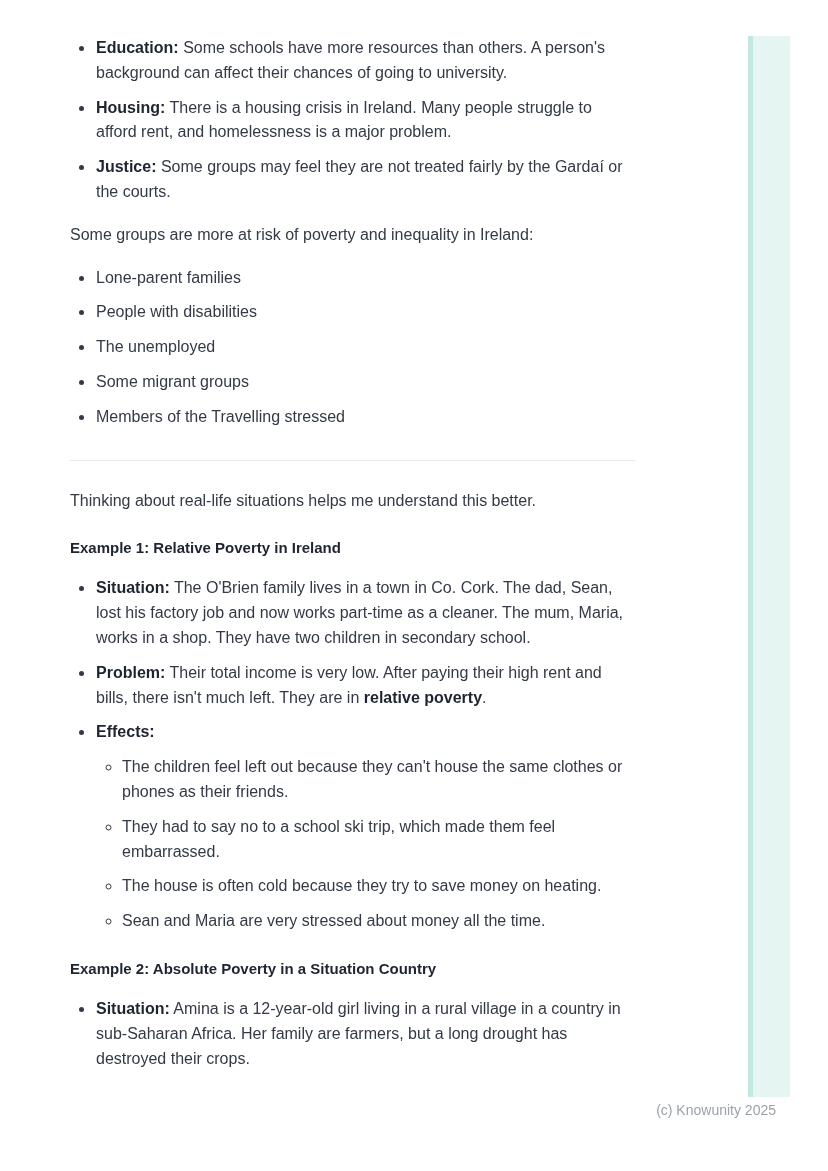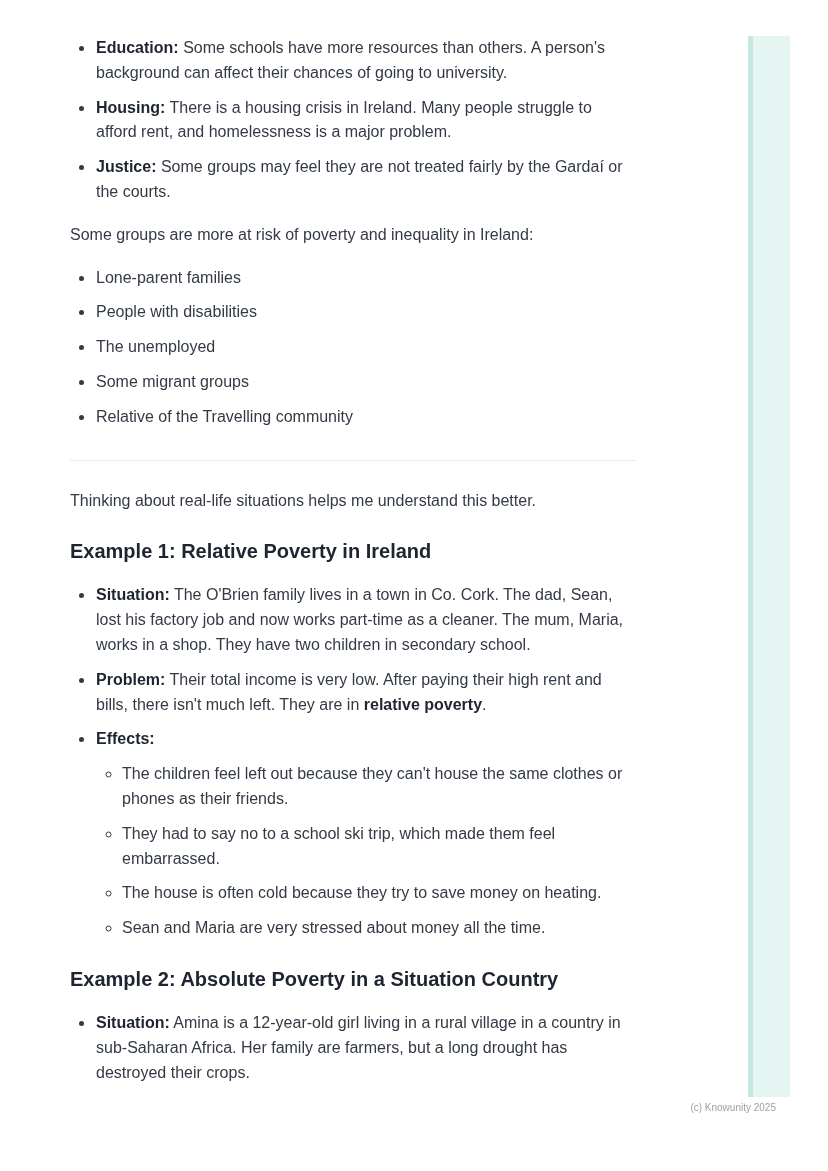--- a/index.html
+++ b/index.html
@@ -53,21 +53,21 @@
   }
   h2.section-heading {
     margin: 0 0 20px;
     font-size: 24px;
     line-height: 1.3;
     font-weight: bold;
     color: var(--accent);
   }
   h3.example-title {
     margin: 24px 0 18px;
-    font-size: 20px;
+    font-size: 15px;
     line-height: 1.4;
     font-weight: bold;
     color: var(--heading-text);
   }
   .side-strip {
     position: absolute;
     top: 36px;
     right: 38px;
     width: 42px;
     height: 1061px;
@@ -78,21 +78,21 @@
     left: 0;
     top: 0;
     width: 5px;
     height: 100%;
     background: var(--side-strip-border);
   }
   .watermark {
     position: absolute;
     top: 1102px;
     right: 52px;
-    font-size: 10px;
+    font-size: 14px;
     color: var(--watermark);
   }
 </style>
 </head>
 <body>
 
 <div class="side-strip">
   <div class="side-strip-border"></div>
 </div>
 
@@ -113,21 +113,21 @@
     </li>
   </ul>
 
   <p>Some groups are more at risk of poverty and inequality in Ireland:</p>
 
   <ul class="bullets">
     <li>Lone-parent families</li>
     <li>People with disabilities</li>
     <li>The unemployed</li>
     <li>Some migrant groups</li>
-    <li>Relative of the Travelling community</li>
+    <li>Members of the Travelling stressed</li>
   </ul>
 
   <hr class="divider">
 
 
   <p>Thinking about real-life situations helps me understand this better.</p>
 
   <h3 class="example-title">Example 1: Relative Poverty in Ireland</h3>
 
   <ul class="bullets">

